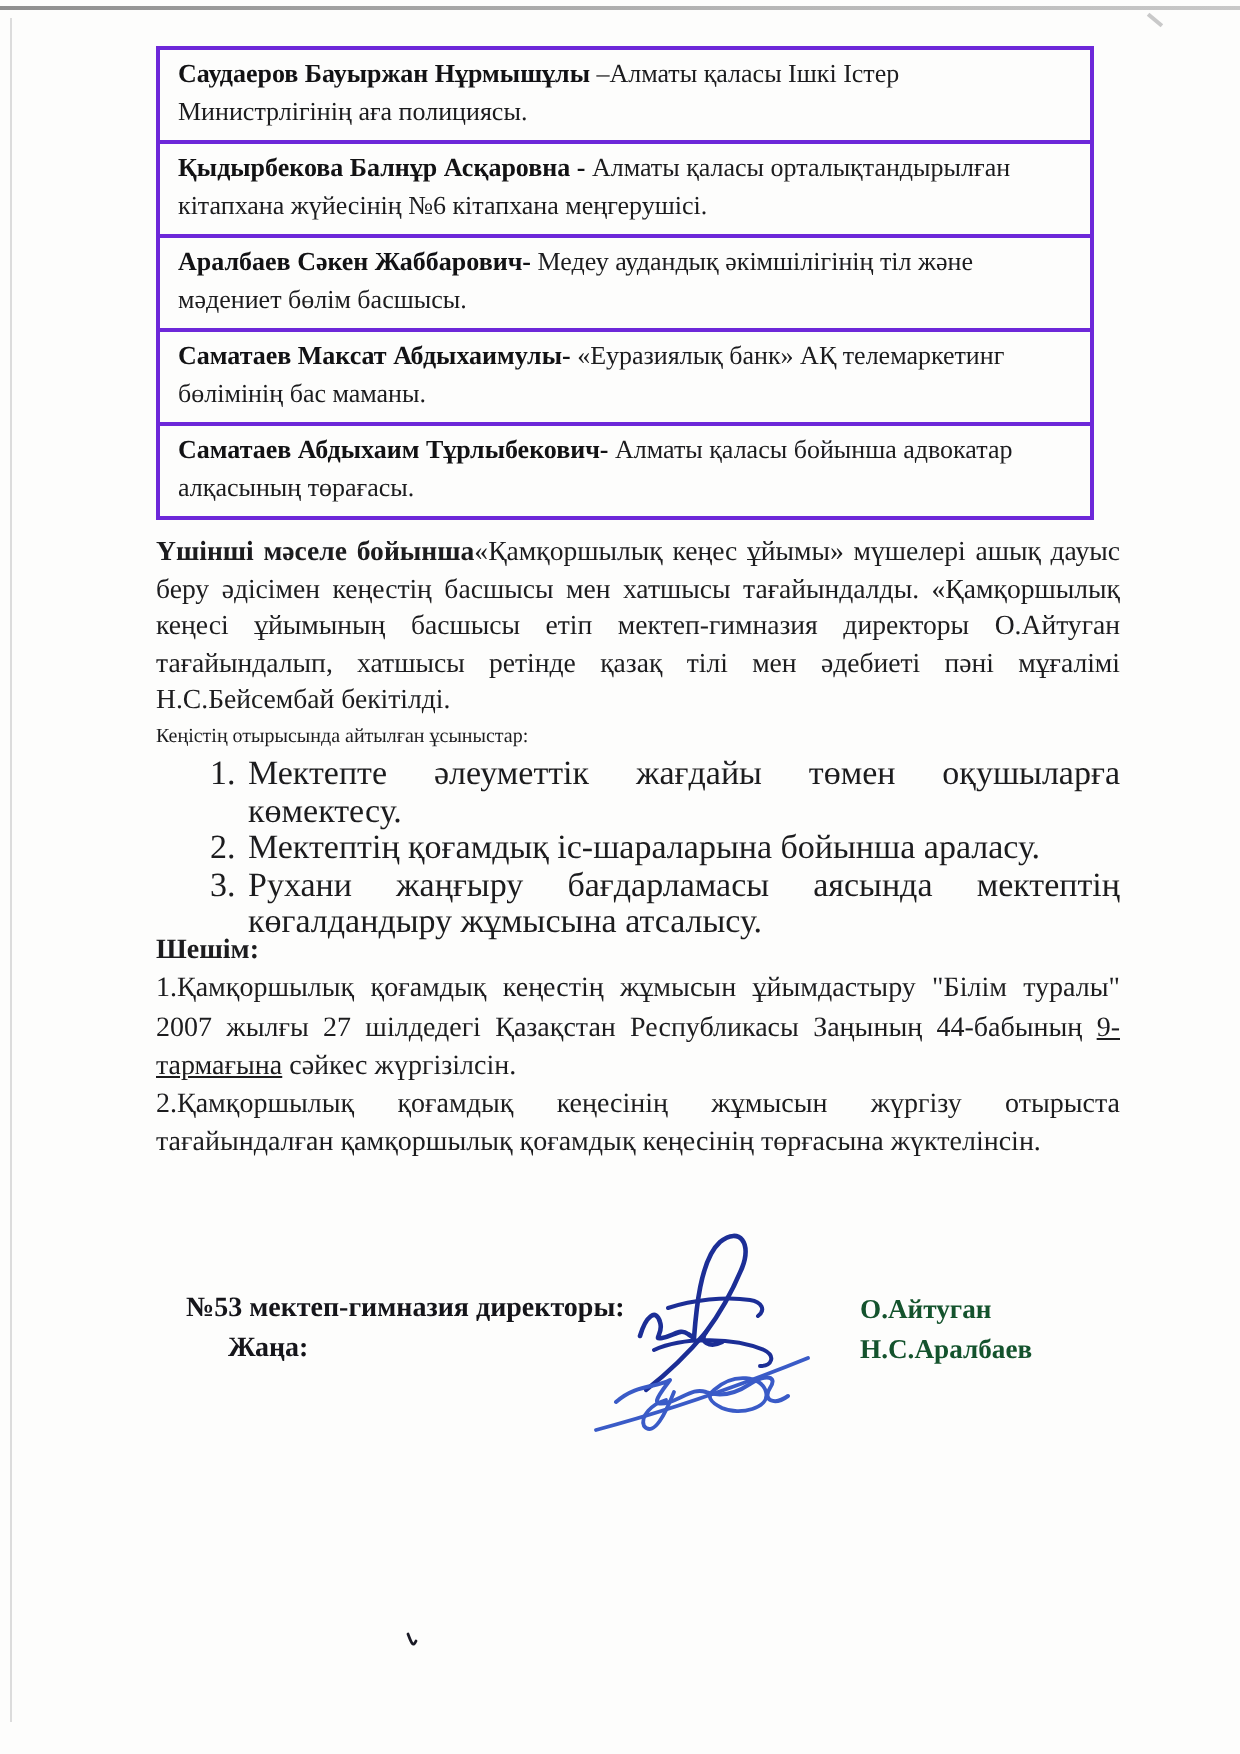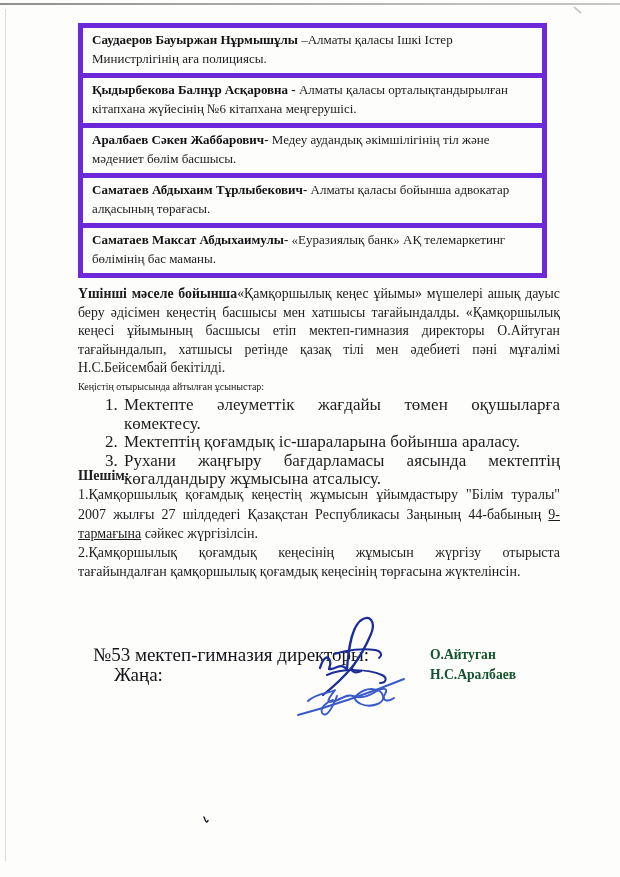--- a/index.html
+++ b/index.html
@@ -14,38 +14,38 @@
   
   .scan-top-line{position:absolute;left:0;top:3px;width:620px;height:2px;
     background:linear-gradient(to right,#8f8f8f,#b5b5b5 60%,#c8c8c8);}
   .scan-left-line{position:absolute;left:5px;top:9px;width:1px;height:852px;background:#dcdcdc;}
   .scan-corner-mark{position:absolute;left:573px;top:9px;width:9px;height:2px;background:#c9c9c9;transform:rotate(40deg);}
   .content{position:absolute;left:78px;top:23px;width:482px;}
   table.members{
     width:469px;border-collapse:collapse;font-size:13px;line-height:18.5px;
   }
   table.members td{
-    border:5px solid #6d28d9;
+    border:2px solid #6d28d9;
     padding:3px 9px 5px 9px;
     vertical-align:top;
   }
   .member-name{font-weight:bold;color:#121214;}
   .body-para{
     margin:7px 0 0 0;width:482px;font-size:13.8px;line-height:18.5px;
     text-align:justify;
   }
   .bold-lead{font-weight:bold;}
   .proposals-intro{margin:0;font-size:10px;line-height:18.5px;}
   ol.proposals{margin:0;padding-left:44px;font-size:17px;line-height:18.6px;}
   ol.proposals li{padding-left:2px;text-align:justify;}
   .decision{position:absolute;left:78px;top:466px;width:482px;font-size:14px;line-height:19.3px;}
   .decision-heading{font-weight:bold;margin:0;}
   .decision p{margin:0;text-align:justify;}
   .u{text-decoration:underline;}
-  .sig-labels{position:absolute;left:93px;top:645px;font-size:19px;font-weight:normal;line-height:20px;color:#15151a;}
+  .sig-labels{position:absolute;left:93px;top:645px;font-size:14px;font-weight:bold;line-height:20px;color:#15151a;}
   .sig-secretary{margin-left:21px;}
   .sig-names{position:absolute;left:430px;top:645px;font-size:13.6px;font-weight:bold;line-height:20px;color:#14532d;}
   .sig-ink{position:absolute;left:290px;top:608px;}
   .stray-mark{position:absolute;left:203px;top:816px;}
 </style>
 </head>
 <body>
 
 <div class="page">
 
@@ -60,24 +60,24 @@
         <tr>
           <td><span class="member-name">Саудаеров Бауыржан Нұрмышұлы </span><span>–Алматы қаласы  Ішкі  Істер  Министрлігінің аға полициясы.</span></td>
         </tr>
         <tr>
           <td><span class="member-name">Қыдырбекова Балнұр Асқаровна - </span><span>Алматы қаласы орталықтандырылған кітапхана жүйесінің  №6 кітапхана меңгерушісі.</span></td>
         </tr>
         <tr>
           <td><span class="member-name">Аралбаев Сәкен Жаббарович- </span><span>Медеу аудандық әкімшілігінің тіл және мәдениет бөлім басшысы.</span></td>
         </tr>
         <tr>
-          <td><span class="member-name">Саматаев Абдыхаим Тұрлыбекович- </span><span>Алматы  қаласы  бойынша адвокатар алқасының төрағасы.</span></td>
+          <td><span class="member-name">Саматаев Максат Абдыхаимулы- </span><span>«Еуразиялық банк» АҚ телемаркетинг бөлімінің бас  маманы.</span></td>
         </tr>
         <tr>
-          <td><span class="member-name">Саматаев Максат Абдыхаимулы- </span><span>«Еуразиялық банк» АҚ телемаркетинг бөлімінің бас  маманы.</span></td>
+          <td><span class="member-name">Саматаев Абдыхаим Тұрлыбекович- </span><span>Алматы  қаласы  бойынша адвокатар алқасының төрағасы.</span></td>
         </tr>
       </tbody>
     </table>
 
     <p class="body-para"><span class="bold-lead">Үшінші мәселе бойынша</span><span>«Қамқоршылық кеңес ұйымы» мүшелері ашық дауыс беру әдісімен кеңестің басшысы мен хатшысы тағайындалды. «Қамқоршылық кеңесі ұйымының басшысы етіп мектеп-гимназия директоры О.Айтуган тағайындалып, хатшысы ретінде қазақ тілі мен әдебиеті пәні мұғалімі Н.С.Бейсембай бекітілді.</span></p>
 
     <p class="proposals-intro">Кеңістің отырысында айтылған ұсыныстар:</p>
 
     <ol class="proposals">
       <li>Мектепте әлеуметтік жағдайы төмен оқушыларға көмектесу.</li>

